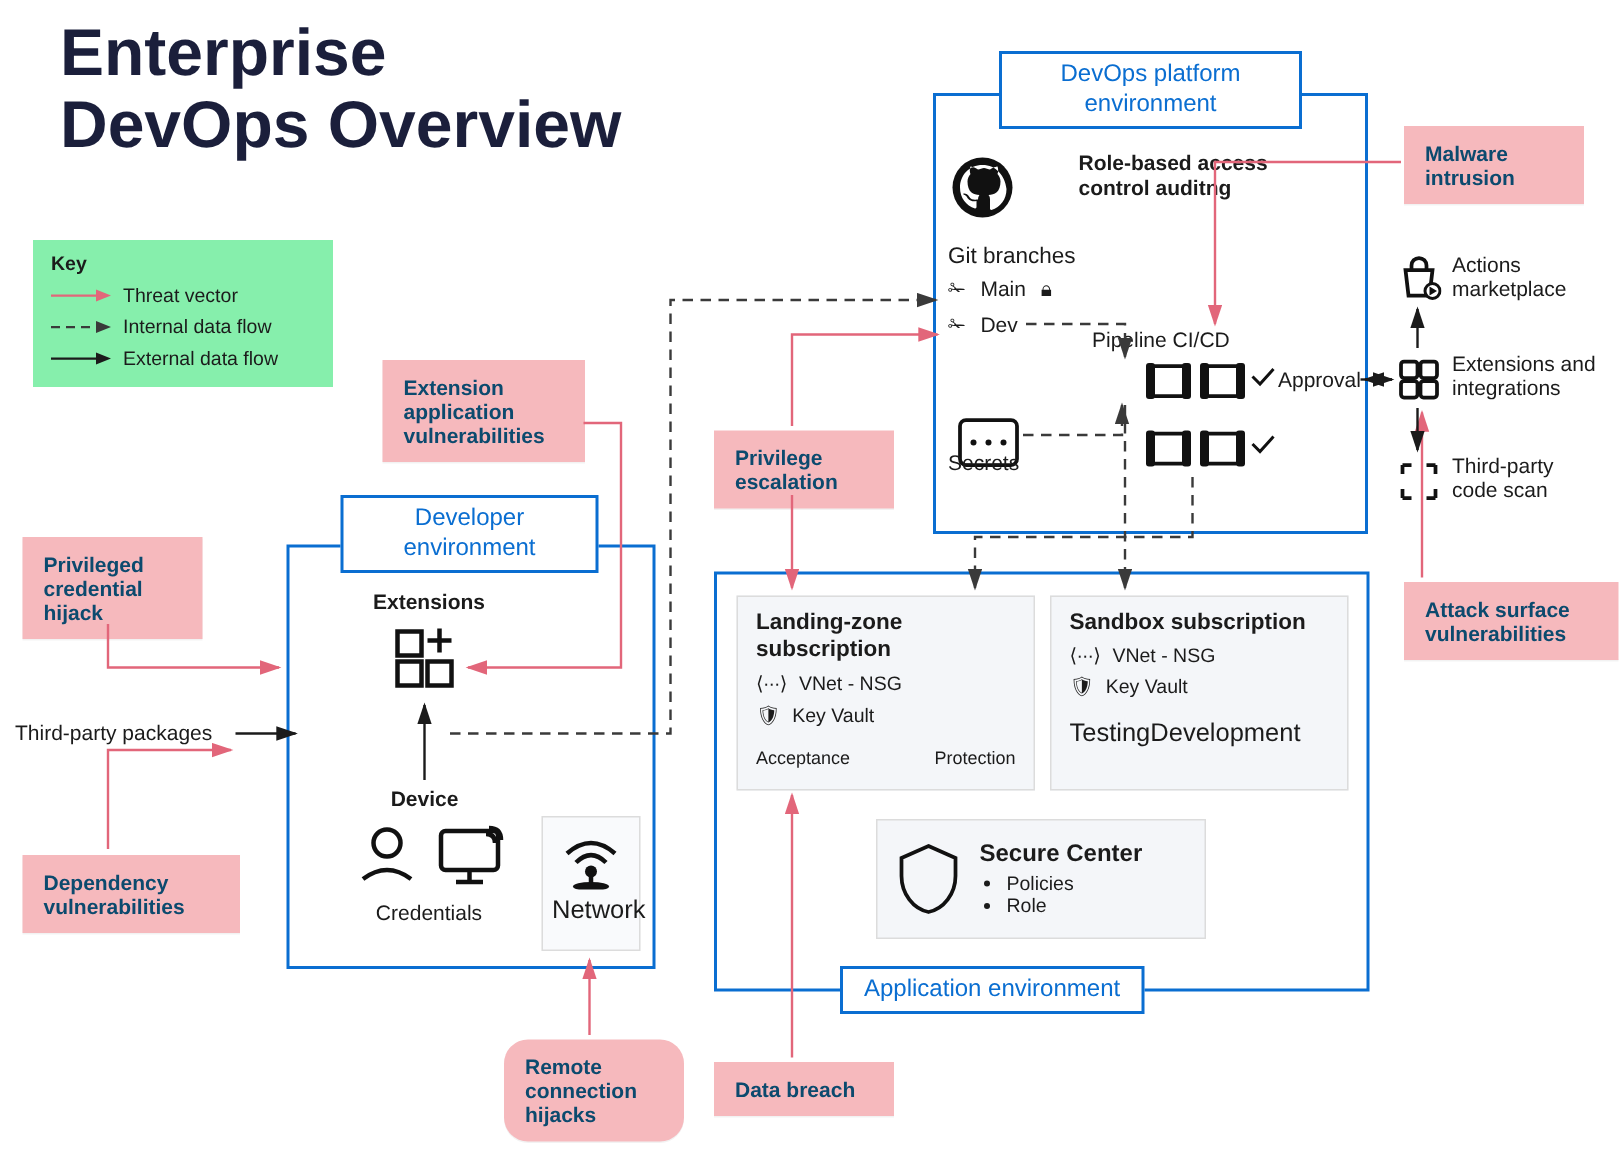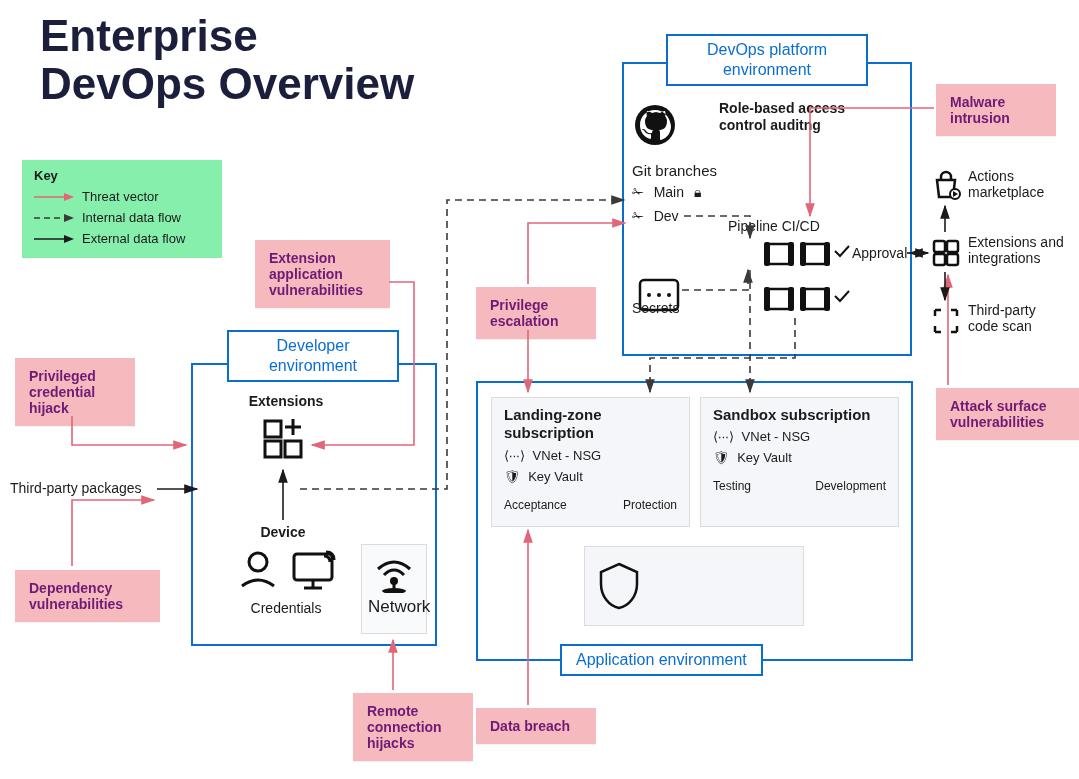--- a/index.html
+++ b/index.html
@@ -36,21 +36,21 @@
   .key-box .key-title {
     font-weight: 600;
     margin-bottom: 4px;
   }
   .key-row {
     display: flex; align-items: center; gap: 8px; margin-top: 6px;
   }
   .threat-box {
     position: absolute;
     background: #f6b9bd;
-    color: #701a75;
+    color: #0c4a6e;
     font-size: 14px;
     font-weight: 600;
     padding: 10px 14px;
     min-width: 120px;
     box-shadow: 0 1px 0 rgba(0,0,0,0.05);
   }
   .env-box {
     position: absolute;
     border: 2px solid #0a6ed1;
     background: #fff;
@@ -111,21 +111,21 @@
         <line x1="0" y1="5" x2="30" y2="5" stroke="#1b1b1b" stroke-width="1.5"></line>
         <polygon points="30,1 40,5 30,9" fill="#1b1b1b"></polygon>
       </svg>
     <span>External data flow</span>
   </div>
 </div>
 
 <div class="threat-box" style="left:15px; top:358px; width:120px;">Privileged credential hijack</div>
 <div class="threat-box" style="left:15px; top:570px; width:145px;">Dependency vulnerabilities</div>
 <div class="threat-box" style="left:255px; top:240px; width:135px;">Extension application vulnerabilities</div>
-<div class="threat-box" style="left:353px; top:693px; width:120px;">Remote connection hijacks</div>
+<div class="threat-box" style="left:336px; top:693px; width:120px;border-radius:16px;">Remote connection hijacks</div>
 <div class="threat-box" style="left:476px; top:287px; width:108px;">Privilege escalation</div>
 <div class="threat-box" style="left:476px; top:708px; width:108px;">Data breach</div>
 <div class="threat-box" style="left:936px; top:84px; width:115px;">Malware intrusion</div>
 <div class="threat-box" style="left:936px; top:388px; width:150px;">Attack surface vulnerabilities</div>
 
 <div class="node-label" style="left:10px; top:480px; text-align:left; width:150px;">Third-party packages</div>
 
 <div class="env-box" style="left:191px; top:363px; width:246px; height:283px;"></div>
 <div class="env-label" style="left:227px; top:330px;"><span style="display:inline-block; max-width:140px; white-space:normal;">Developer environment</span></div>
 
@@ -245,30 +245,37 @@
 <div class="panel" style="left:700px; top:397px; width:199px; height:130px;">
   <div class="panel-title">Sandbox subscription</div>
   <div style="font-size:13px; margin-top:4px;">
     <span class="icon">⟨∙∙∙⟩</span>
     <span style="margin-left:4px;">VNet - NSG</span>
   </div>
   <div style="font-size:13px; margin-top:6px;">
     <span class="icon">🛡︎</span>
     <span style="margin-left:4px;">Key Vault</span>
   </div>
-  <div style="display:flex; justify-content:space-between; font-size:12px; margin-top:14px;">
+  <div style="display:flex; justify-content:flex-start; font-size:17px; margin-top:14px;">
     <span>Testing</span>
     <span>Development</span>
   </div>
 </div>
 
 <div class="panel" style="left:584px; top:546px; width:220px; height:80px; display:flex; align-items:center; gap:12px;">
   <svg width="44" height="48" viewBox="0 0 44 48">
     <path d="M22 2 L40 10 V22 C40 34 32 44 22 46 C12 44 4 34 4 22 V10 Z" fill="none" stroke="#111" stroke-width="2.5"></path>
   </svg>
+  <div>
+    <div class="bold">Secure Center</div>
+    <ul class="secure">
+      <li>Policies</li>
+      <li>Role</li>
+    </ul>
+  </div>
 </div>
 
 <svg style="position:absolute; left:931px; top:170px;" width="30" height="30" viewBox="0 0 30 30">
   <path d="M6 10 H24 L22 27 H8 Z" fill="none" stroke="#111" stroke-width="2.5"></path>
   <path d="M10 10 V7 a5 5 0 0 1 10 0 V10" fill="none" stroke="#111" stroke-width="2.5"></path>
   <circle cx="24" cy="24" r="5" fill="#fff" stroke="#111" stroke-width="2"></circle>
   <polygon points="22,21 27,24 22,27" fill="#111"></polygon>
 </svg>
 <div class="node-label" style="left:968px; top:168px; width:100px; text-align:left;">Actions marketplace</div>
 

